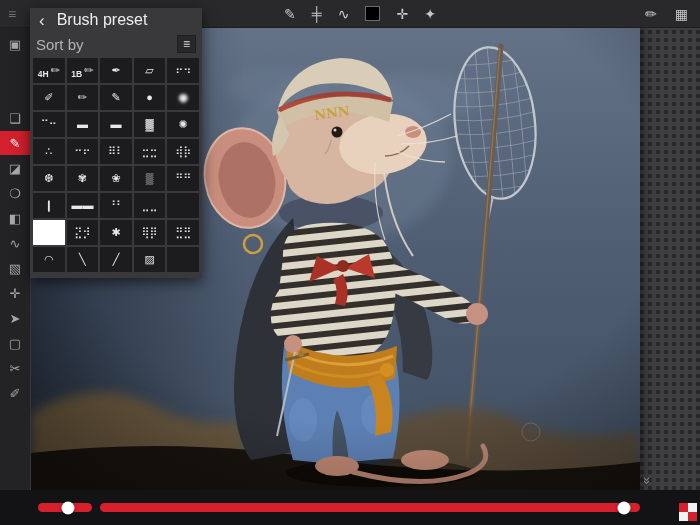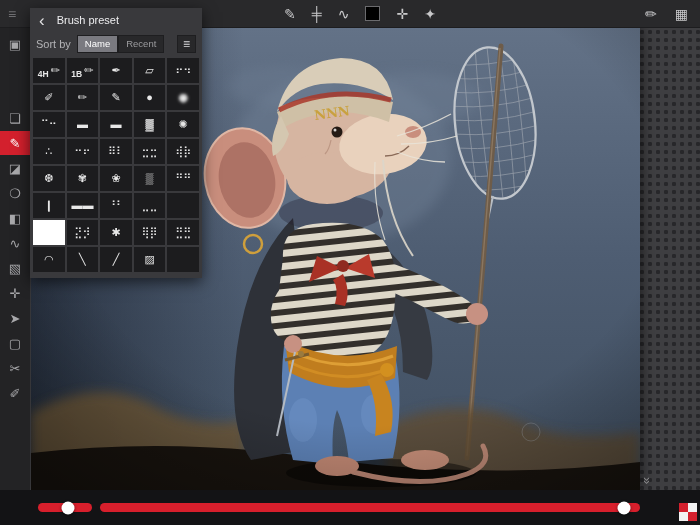--- a/index.html
+++ b/index.html
@@ -35,23 +35,23 @@
   .tool{width:30px;height:24px;margin-bottom:1px;display:flex;align-items:center;
         justify-content:center;color:#a8a8ab;font-size:13px;line-height:1;}
   .tool.selected{background:#d3202d;color:#fff;}
   .tool.gap{margin-bottom:50px;}
 
   
   .panel{position:absolute;left:30px;top:8px;width:172px;background:#39393c;z-index:40;
          box-shadow:0 4px 14px rgba(0,0,0,.6);padding-bottom:4px;}
   .panel-header{height:24px;display:flex;align-items:center;padding:0 9px;gap:12px;}
   .back{color:#e3e3e5;font-size:17px;line-height:1;}
-  .panel-title{color:#ededef;font-size:11px;}
+  .panel-title{color:#ededef;font-size:16px;}
   .sort-row{height:24px;display:flex;align-items:center;padding:0 6px;gap:6px;}
-  .sort-label{color:#b3b3b6;font-size:11px;}
+  .sort-label{color:#b3b3b6;font-size:15px;}
   .seg{display:flex;}
   .seg-btn{font-size:9.5px;padding:2px 7px;background:#28282a;color:#9c9c9f;
            border:1px solid #1e1e20;line-height:1.2;}
   .seg-btn.active{background:#7a7a80;color:#fff;}
   .view-toggle{margin-left:auto;color:#dcdcde;font-size:12px;line-height:1;
                background:#28282a;border:1px solid #1e1e20;padding:2px 5px;}
   .grid{display:grid;grid-template-columns:repeat(5,1fr);gap:2px;padding:2px 3px;}
   .cell{height:25px;background:#1c1c1e;display:flex;align-items:center;justify-content:center;
         gap:2px;color:#e8e8e8;overflow:hidden;}
   .cell .lbl{font-size:8.5px;font-weight:bold;margin-top:6px;}
@@ -248,24 +248,20 @@
     <div class="tool">✐</div>
   </div>
 
 <div class="panel">
   <div class="panel-header">
     <span class="back">‹</span>
     <span class="panel-title">Brush preset</span>
   </div>
   <div class="sort-row">
     <span class="sort-label">Sort by</span>
-    <span class="seg" id="seg">
-        <span class="seg-btn active">Name</span>
-        <span class="seg-btn">Recent</span>
-      </span>
     <span class="view-toggle">≡</span>
   </div>
   <div class="grid" id="grid">
       <div class="cell">
         <span class="lbl">4H</span>
         <span class="glyph">✏</span>
       </div>
       <div class="cell">
         <span class="lbl">1B</span>
         <span class="glyph">✏</span>

